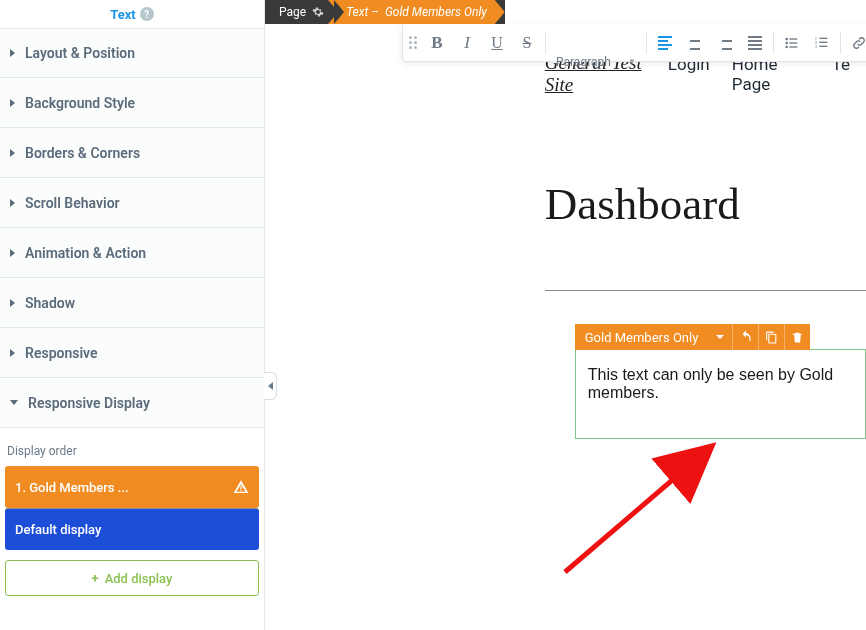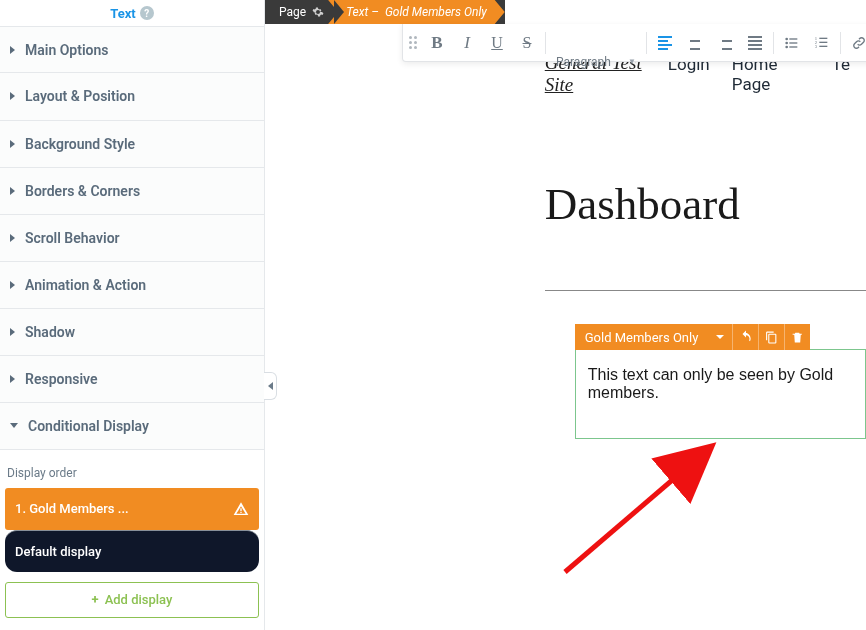--- a/index.html
+++ b/index.html
@@ -15,21 +15,21 @@
   .acc-item + .acc-item { border-top: none; }
   .chev { width: 0; height: 0; border-left: 4px solid transparent; border-right: 4px solid transparent; }
   .chev.right { border-left: 5px solid #5a6b7b; border-right: none; border-top: 4px solid transparent; border-bottom: 4px solid transparent; }
   .chev.down { border-top: 5px solid #5a6b7b; }
 
   .cond-body { padding: 10px 3px 12px; }
   .lbl-small { color: #6b7b89; font-size: 12px; margin: 6px 0 8px 4px; }
 
   .disp-row { height: 42px; border-radius: 3px; display: flex; align-items: center; padding: 0 10px; color: #fff; font-size: 13px; font-weight: 500; cursor: pointer; margin: 0 2px; }
   .disp-row.orange { background: #f18c22; justify-content: space-between; gap: 8px; }
-  .disp-row.gray { background: #0f172a; margin-top: 0; border-top: 1px solid #889099; border-radius: 12px; }
+  .disp-row.gray { background: #1d4ed8; margin-top: 0; border-top: 1px solid #889099; }
   .warn { display: inline-flex; width: 16px; height: 16px; }
   .add-display { margin: 10px 2px 0; height: 36px; border: 1px solid #8cc152; color: #8cc152; border-radius: 3px; display: flex; align-items: center; justify-content: center; gap: 6px; font-size: 13px; cursor: pointer; background: #fff; font-weight: 500; }
   .plus { font-weight: 700; }
 
   .collapse-tab { position: absolute; top: 372px; right: -13px; width: 13px; height: 28px; border: 1px solid #d9dee3; border-left: none; background: #fff; border-top-right-radius: 6px; border-bottom-right-radius: 6px; cursor: pointer; display: flex; align-items: center; justify-content: center; }
   .collapse-tab .arr { width: 0; height: 0; border-top: 4px solid transparent; border-bottom: 4px solid transparent; border-right: 5px solid #6b7b89; }
 
   
   .stage { flex: 1; display: flex; flex-direction: row; position: relative; overflow: hidden; }
 
@@ -78,24 +78,20 @@
 <div class="app">
 
   <aside class="sidebar">
     <div class="sb-title">
       <span>Text</span>
       <span class="sb-help">?</span>
     </div>
 
     <div class="acc-item">
       <span class="chev right"></span>
-      <span>Main Options</span>
-    </div>
-    <div class="acc-item">
-      <span class="chev right"></span>
       <span>Layout &amp; Position</span>
     </div>
     <div class="acc-item">
       <span class="chev right"></span>
       <span>Background Style</span>
     </div>
     <div class="acc-item">
       <span class="chev right"></span>
       <span>Borders &amp; Corners</span>
     </div>
@@ -110,21 +106,21 @@
     <div class="acc-item">
       <span class="chev right"></span>
       <span>Shadow</span>
     </div>
     <div class="acc-item">
       <span class="chev right"></span>
       <span>Responsive</span>
     </div>
     <div class="acc-item">
       <span class="chev down"></span>
-      <span>Conditional Display</span>
+      <span>Responsive Display</span>
     </div>
 
     <div class="cond-body">
       <div class="lbl-small">Display order</div>
 
       <div class="disp-row orange">
         <span>1.  Gold Members ...</span>
         <span class="warn">
           <svg viewBox="0 0 24 24" width="16" height="16">
               <path fill="#fff" d="M12 2 1 21h22L12 2zm0 6 7 11H5l7-11zm-1 3v4h2v-4h-2zm0 5v2h2v-2h-2z"></path>

